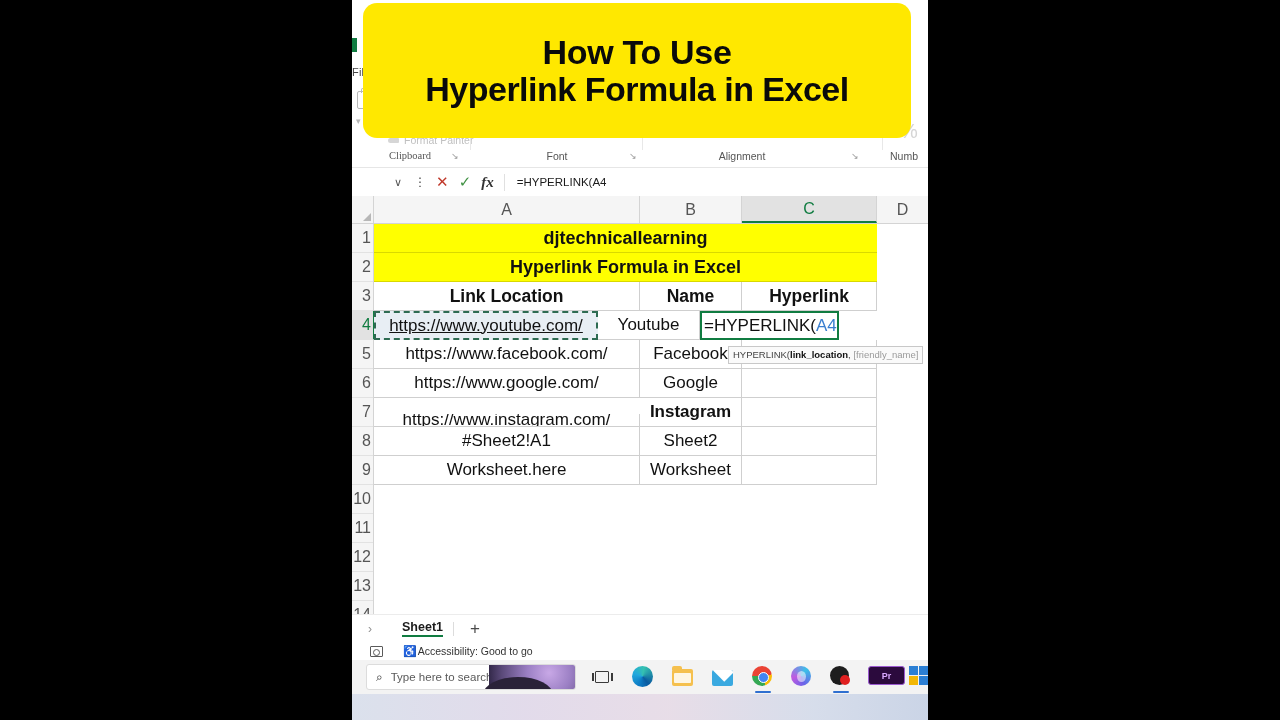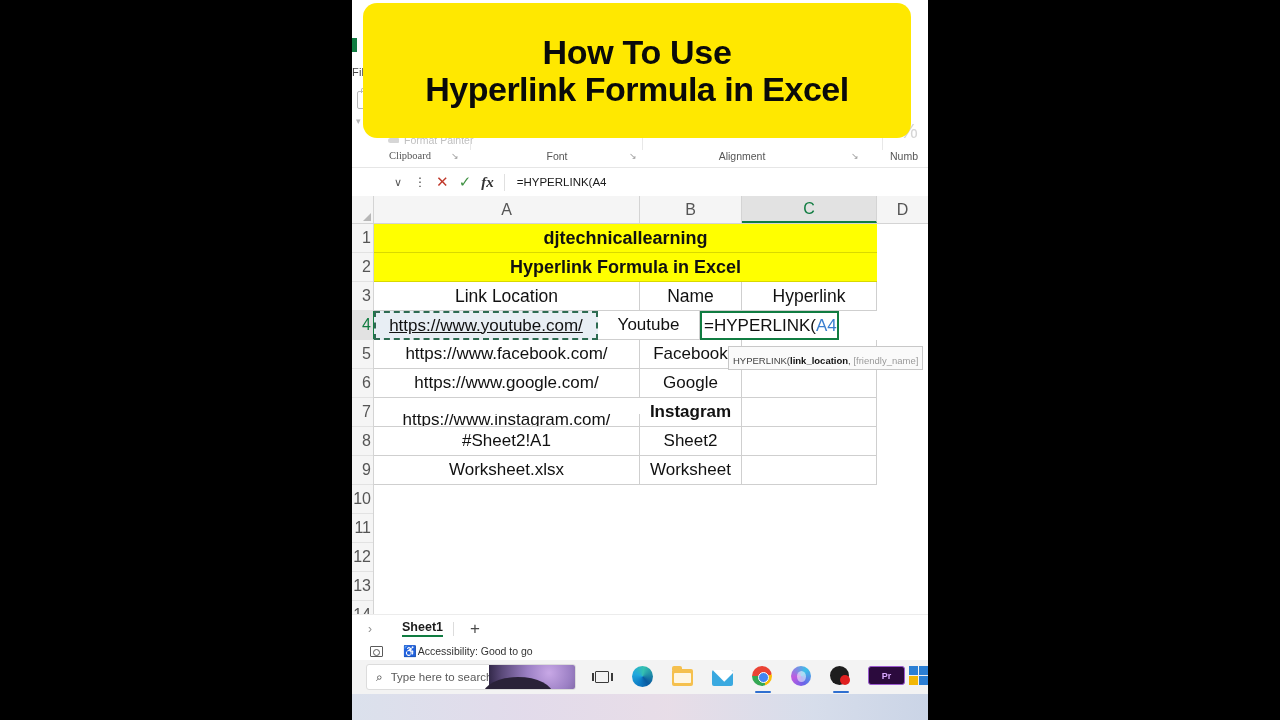--- a/index.html
+++ b/index.html
@@ -142,21 +142,21 @@
     border-right: 1px solid #cfcfcf; border-bottom: 1px solid #cfcfcf;
     display: flex; align-items: center; justify-content: center;
     font-size: 17px; color: #111; background: #fff;
     font-family: "Liberation Sans", sans-serif;
     overflow: hidden; white-space: nowrap;
   }
   .cell.title {
     background: #ffff00; font-weight: 700; font-size: 18px;
     border-right: none; border-bottom: 1px solid #d9d900;
   }
-  .cell.hdr { font-weight: 400; font-size: 17.5px; }
+  .cell.hdr { font-weight: 700; font-size: 17.5px; }
   .cell.blank { border-right: none; border-bottom: none; }
 
   
   .cell.copy-source {
     background: #e8eef4;
     position: relative;
     border: none;
   }
   .ants {
     position: absolute; left: 0; top: 0; right: 0; bottom: 0;
@@ -169,21 +169,21 @@
     position: relative; z-index: 4;
   }
   .tok-blue { color: #3a7ecf; }
   .caret {
     display: inline-block; width: 1.5px; height: 19px; background: #111;
     margin-left: 1px; vertical-align: -4px;
   }
   #func-tip {
     position: absolute; left: 376px; top: 150px;
     background: #fafafa; border: 1px solid #c8c8c8;
-    font-size: 9.5px; color: #444; padding: 8px 4px 3px 4px;
+    font-size: 9.5px; color: #444; padding: 2px 4px 3px 4px;
     white-space: nowrap; z-index: 6;
     font-family: "Liberation Sans", sans-serif;
   }
   #func-tip b { color: #111; }
   #func-tip .opt { color: #9a9a9a; }
 
   
   #sheet-bar {
     position: absolute; left: 0; top: 614px; width: 576px; height: 28px;
     background: #ffffff; display: flex; align-items: center;
@@ -425,21 +425,21 @@
         </div>
 
         <div class="srow">
           <div class="cell" style="width:266px;">#Sheet2!A1</div>
           <div class="cell" style="width:102px;">Sheet2</div>
           <div class="cell" style="width:135px;"></div>
           <div class="cell blank" style="width:51px;"></div>
         </div>
 
         <div class="srow">
-          <div class="cell" style="width:266px;">Worksheet.xlsx</div>
+          <div class="cell" style="width:266px;">Worksheet.here</div>
           <div class="cell" style="width:102px;">Worksheet</div>
           <div class="cell" style="width:135px;"></div>
           <div class="cell blank" style="width:51px;"></div>
         </div>
 
         <div class="srow">
           <div class="cell blank" style="width:266px;"></div>
           <div class="cell blank" style="width:102px;"></div>
           <div class="cell blank" style="width:135px;"></div>
           <div class="cell blank" style="width:51px;"></div>

